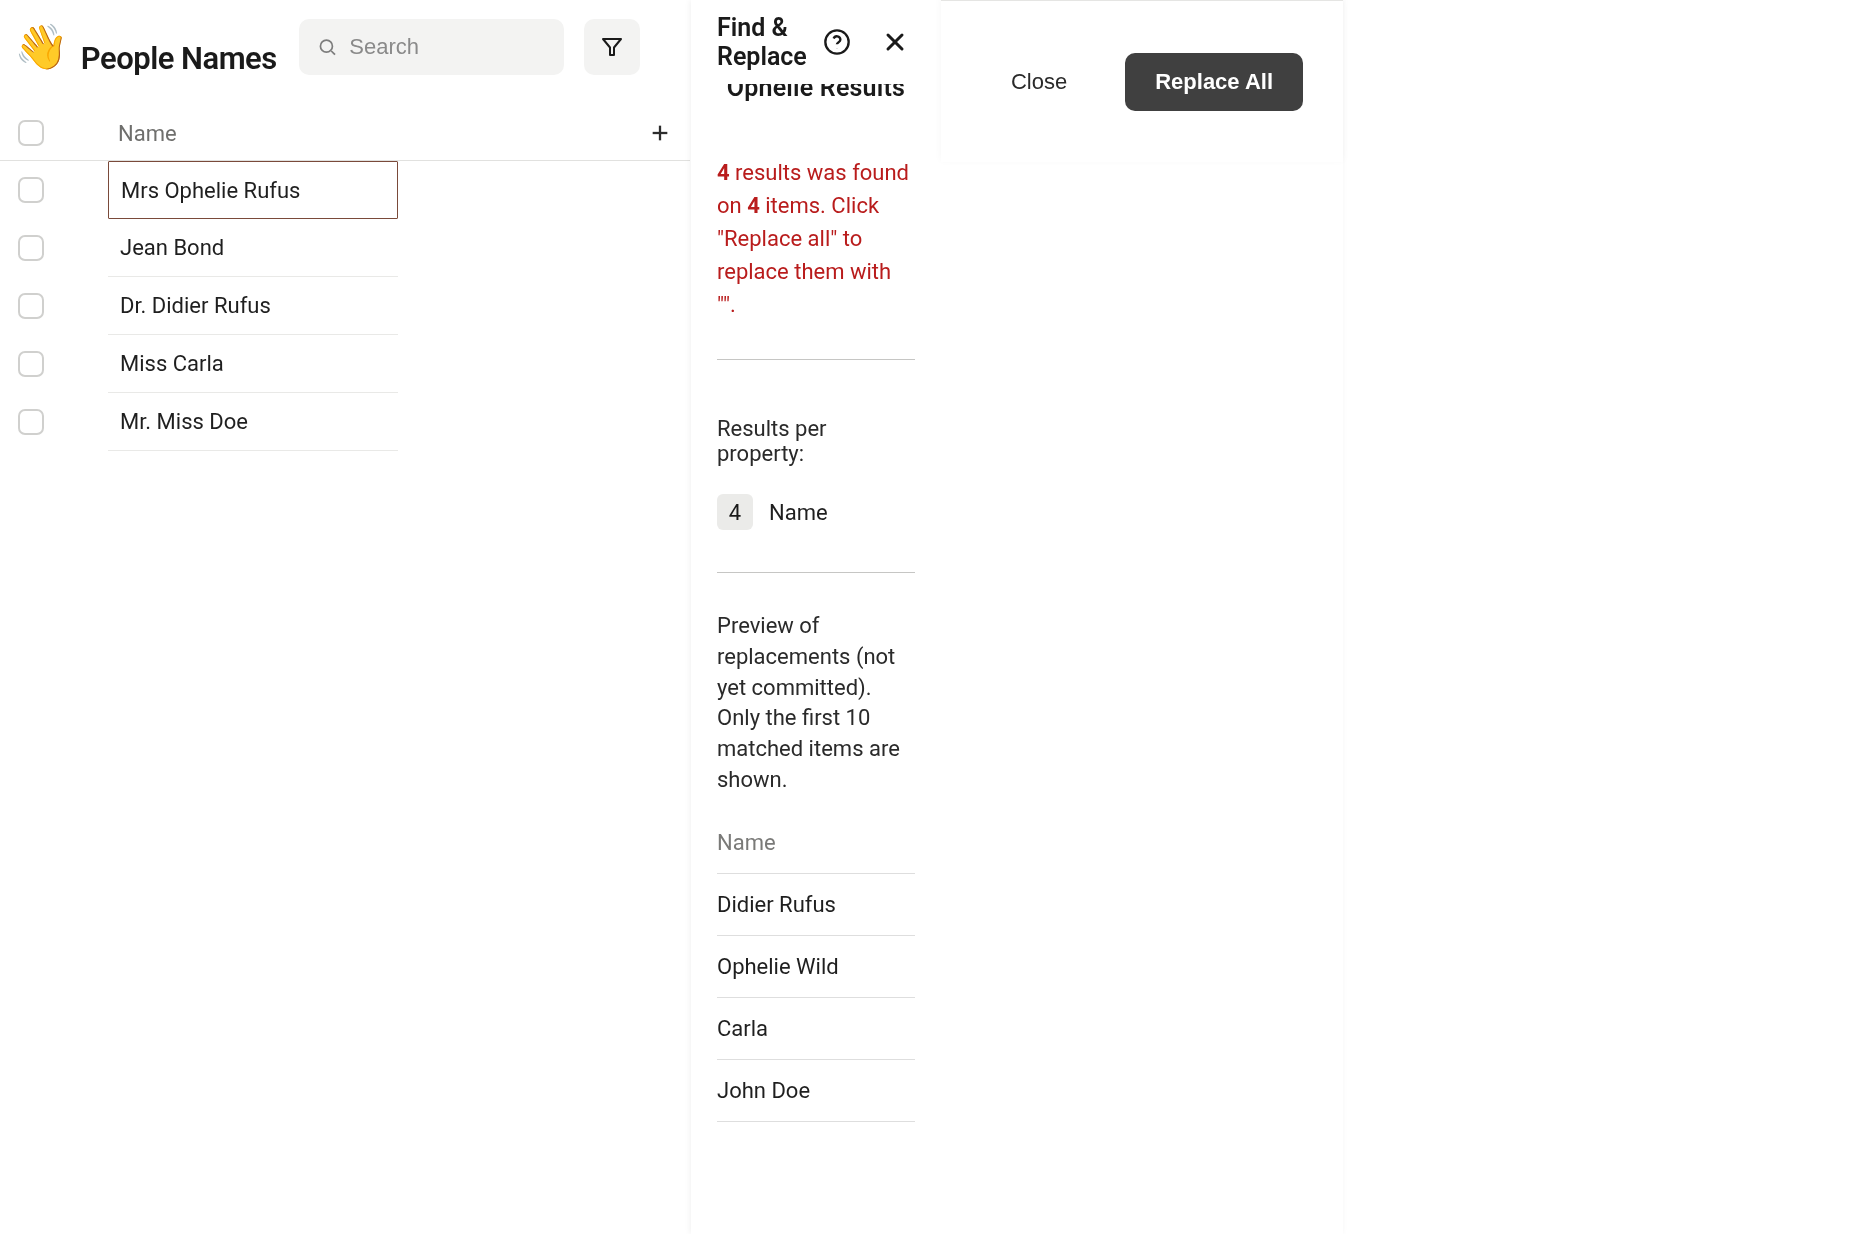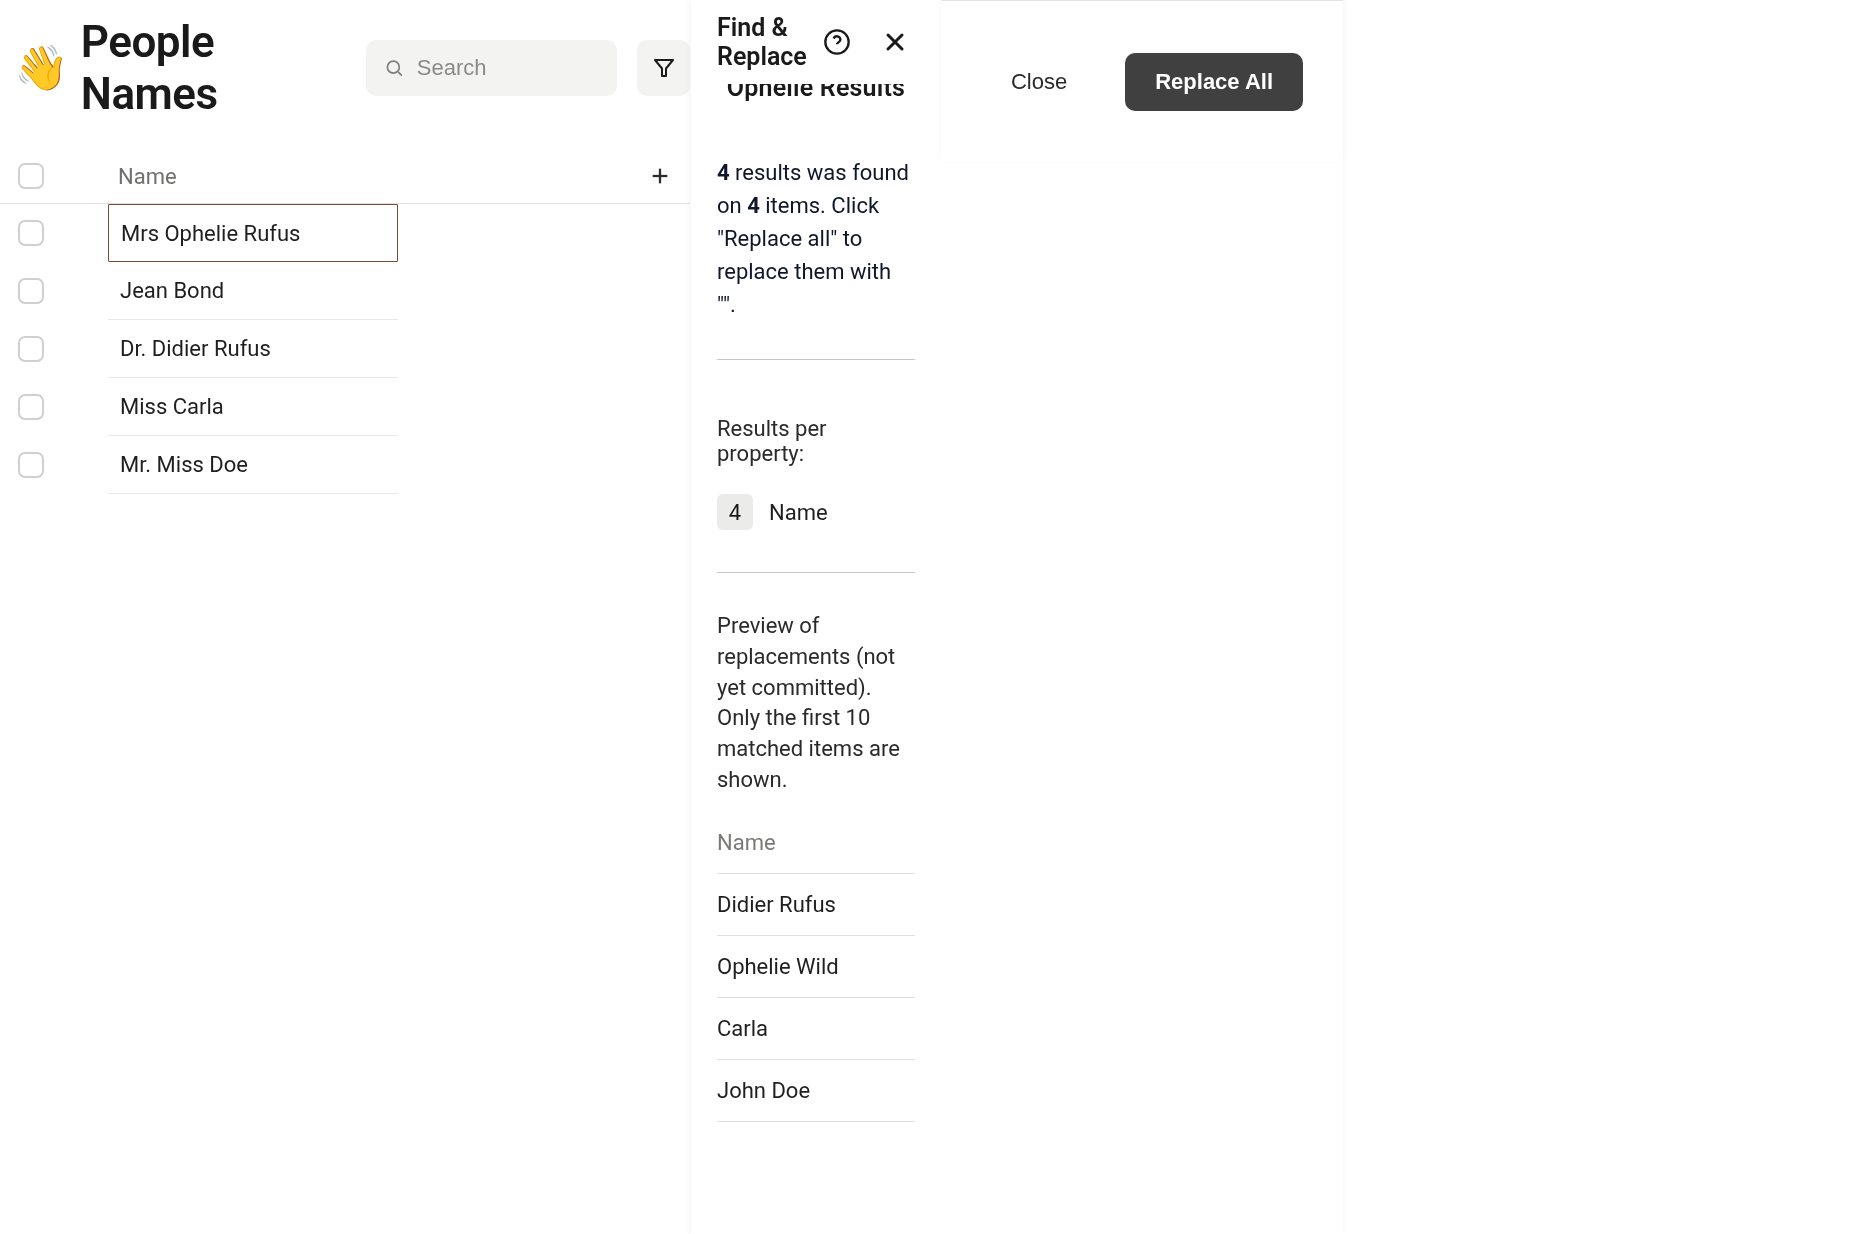--- a/index.html
+++ b/index.html
@@ -31,23 +31,24 @@
       padding-left: 14px;
       margin-bottom: 28px;
     }
 
     .page-icon {
       font-size: 44px;
       line-height: 1;
     }
 
     .page-title {
-      font-size: 44px;
+      font-size: 31px;
       font-weight: 600;
       letter-spacing: -0.5px;
+      margin-top: 24px;
     }
 
     .search-box {
       display: flex;
       align-items: center;
       background: #f3f3f2;
       border-radius: 10px;
       height: 56px;
       padding: 0 18px;
       gap: 12px;
@@ -243,21 +244,21 @@
       display: flex;
       align-items: flex-end;
       justify-content: center;
       margin-bottom: 54px;
       letter-spacing: 0.2px;
     }
 
     .result-summary {
       font-size: 22px;
       line-height: 1.5;
-      color: #0f172a;
+      color: #b91c1c;
       margin-bottom: 38px;
     }
     .result-summary b { font-weight: 700; }
 
     .hr { border: none; border-top: 1px solid #c6c6c4; margin: 0; }
 
     .subheading {
       font-size: 22px;
       color: #2a2a2a;
       margin-top: 56px;

